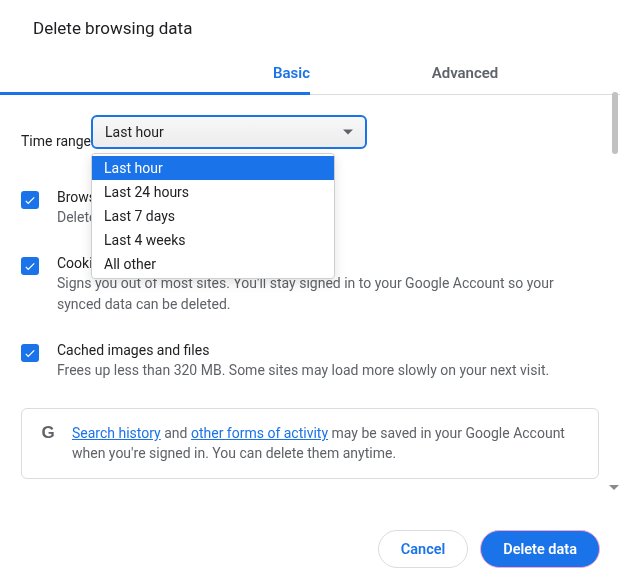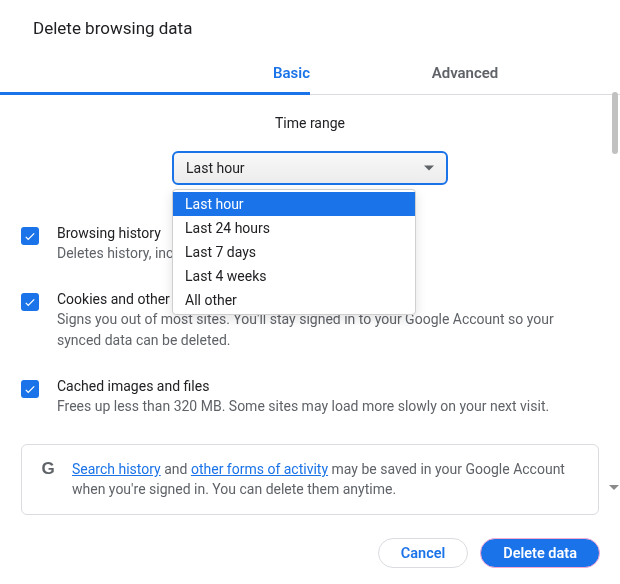--- a/index.html
+++ b/index.html
@@ -44,24 +44,22 @@
     left: 0; right: 0; bottom: -1px;
     height: 3px;
     background: #1a73e8;
   }
   .content {
     padding: 20px 21px 0 21px;
     position: relative;
   }
   .time-row {
     display: flex;
-    align-items: center;
-    gap: 20px;
+    align-items: flex-end;
     margin-bottom: 40px;
-    flex-direction: column;
   }
   .time-label {
     font-size: 14px;
     color: #202124;
   }
   .dropdown {
     position: relative;
     width: 276px;
   }
   .dropdown-btn {
@@ -169,21 +167,21 @@
     text-align: right;
   }
   .footer {
     position: absolute;
     bottom: 16px;
     right: 20px;
     display: flex;
     gap: 12px;
   }
   .btn {
-    height: 30px;
+    height: 38px;
     padding: 0 22px;
     border-radius: 20px;
     font-size: 14.5px;
     font-weight: 600;
     cursor: pointer;
     display: flex;
     align-items: center;
   }
   .btn-secondary {
     background: #fff;

